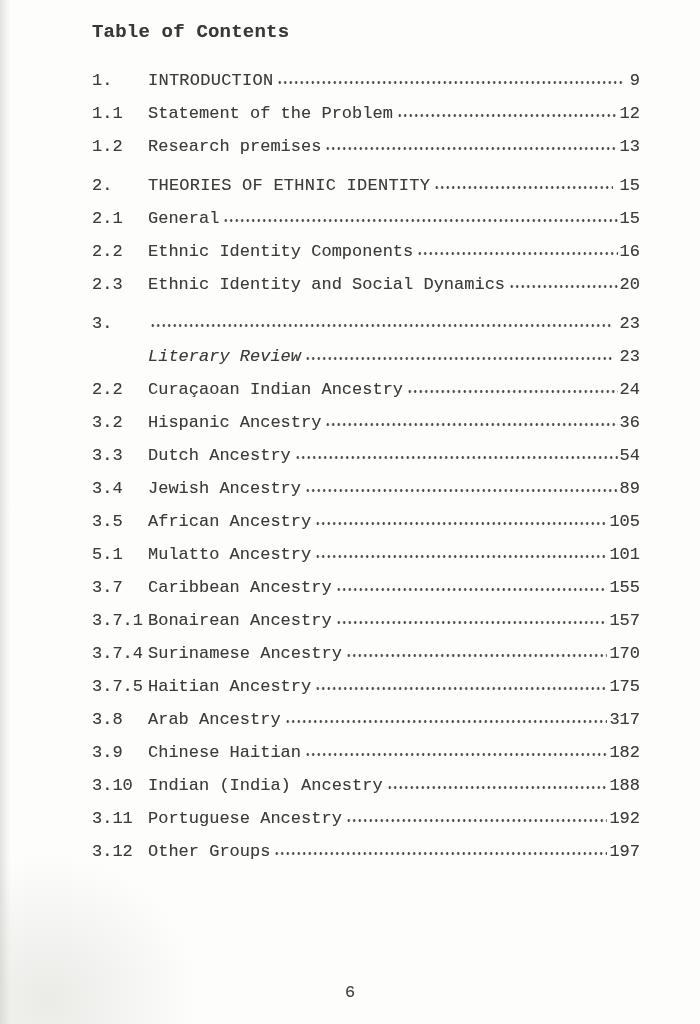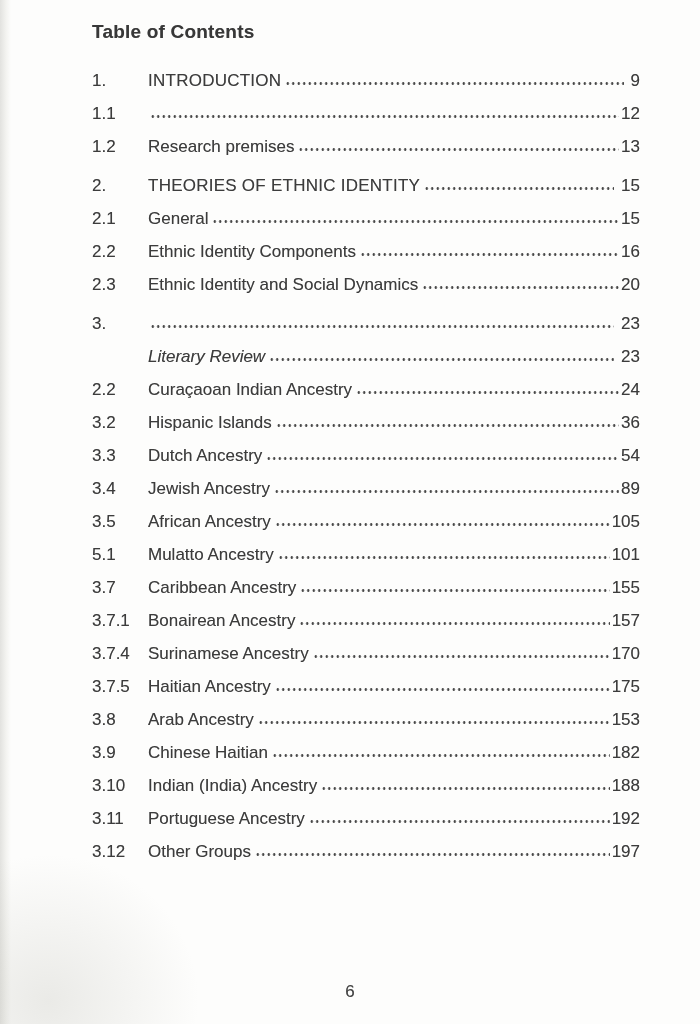--- a/index.html
+++ b/index.html
@@ -7,21 +7,21 @@
     padding: 0;
     background: #ffffff;
   }
   .scan-page {
     position: relative;
     width: 700px;
     height: 1024px;
     box-sizing: border-box;
     padding: 21px 60px 0 92px;
     background: #fdfdfc;
-    font-family: Liberation Sans, sans-serif;
+    font-family: Liberation Mono, monospace;
     color: #3c3c3c;
     overflow: hidden;
     text-shadow: 0 0 0.5px rgba(70,70,70,0.45);
   }
   
   .scan-page::before {
     content: "";
     position: absolute;
     left: 0; top: 0; bottom: 0;
     width: 11px;
@@ -94,20 +94,21 @@
   <h1 class="toc-heading">Table of Contents</h1>
   <div id="toc" class="toc">
       <div class="toc-row chapter">
         <span class="num">1.</span>
         <span class="title">INTRODUCTION</span>
         <span class="leader"></span>
         <span class="page">9</span>
       </div>
       <div class="toc-row sub">
         <span class="num">1.1</span>
+        <span class="title">Statement of the Problem</span>
         <span class="leader"></span>
         <span class="page">12</span>
       </div>
       <div class="toc-row sub">
         <span class="num">1.2</span>
         <span class="title">Research premises</span>
         <span class="leader"></span>
         <span class="page">13</span>
       </div>
       <div class="toc-row chapter gap">
@@ -146,21 +147,21 @@
         <span class="page">23</span>
       </div>
       <div class="toc-row sub">
         <span class="num">2.2</span>
         <span class="title">Curaçaoan Indian Ancestry</span>
         <span class="leader"></span>
         <span class="page">24</span>
       </div>
       <div class="toc-row sub">
         <span class="num">3.2</span>
-        <span class="title">Hispanic Islands</span>
+        <span class="title">Hispanic Ancestry</span>
         <span class="leader"></span>
         <span class="page">36</span>
       </div>
       <div class="toc-row sub">
         <span class="num">3.3</span>
         <span class="title">Dutch Ancestry</span>
         <span class="leader"></span>
         <span class="page">54</span>
       </div>
       <div class="toc-row sub">
@@ -202,21 +203,21 @@
       <div class="toc-row sub">
         <span class="num">3.7.5</span>
         <span class="title">Haitian Ancestry</span>
         <span class="leader"></span>
         <span class="page">175</span>
       </div>
       <div class="toc-row sub">
         <span class="num">3.8</span>
         <span class="title">Arab Ancestry</span>
         <span class="leader"></span>
-        <span class="page">153</span>
+        <span class="page">317</span>
       </div>
       <div class="toc-row sub">
         <span class="num">3.9</span>
         <span class="title">Chinese Haitian</span>
         <span class="leader"></span>
         <span class="page">182</span>
       </div>
       <div class="toc-row sub">
         <span class="num">3.10</span>
         <span class="title">Indian (India) Ancestry</span>

